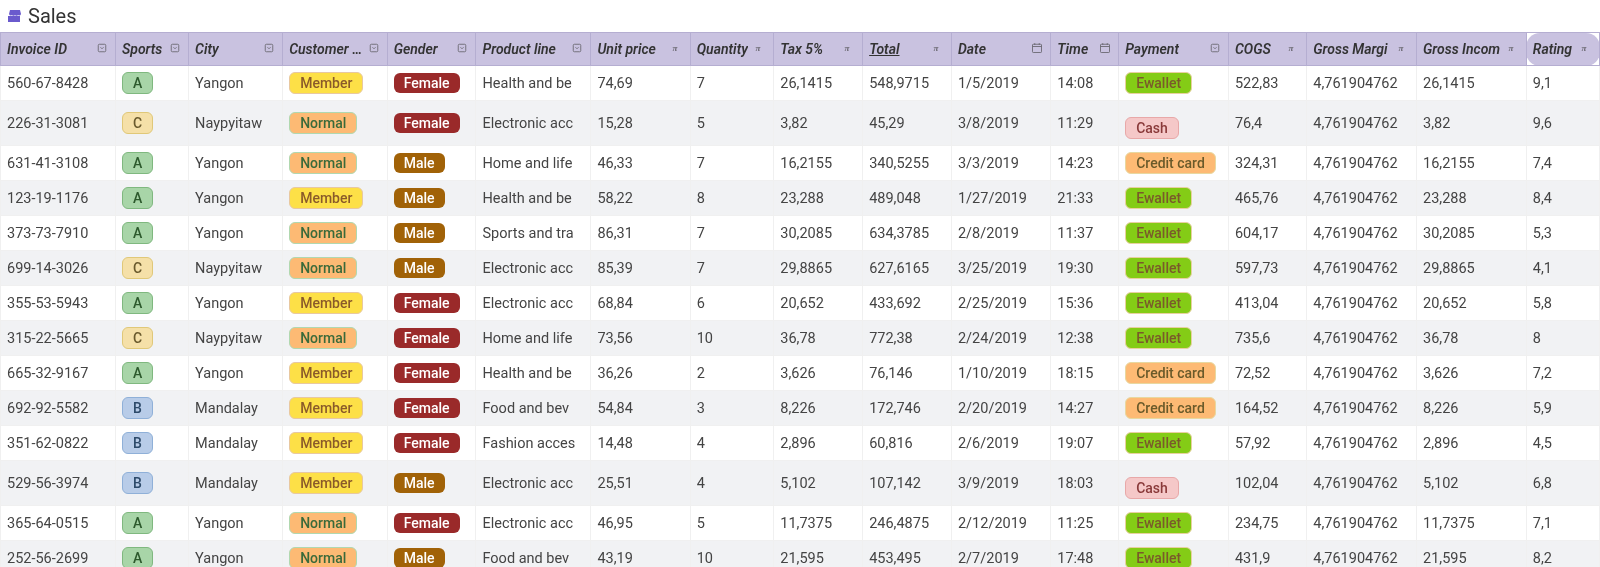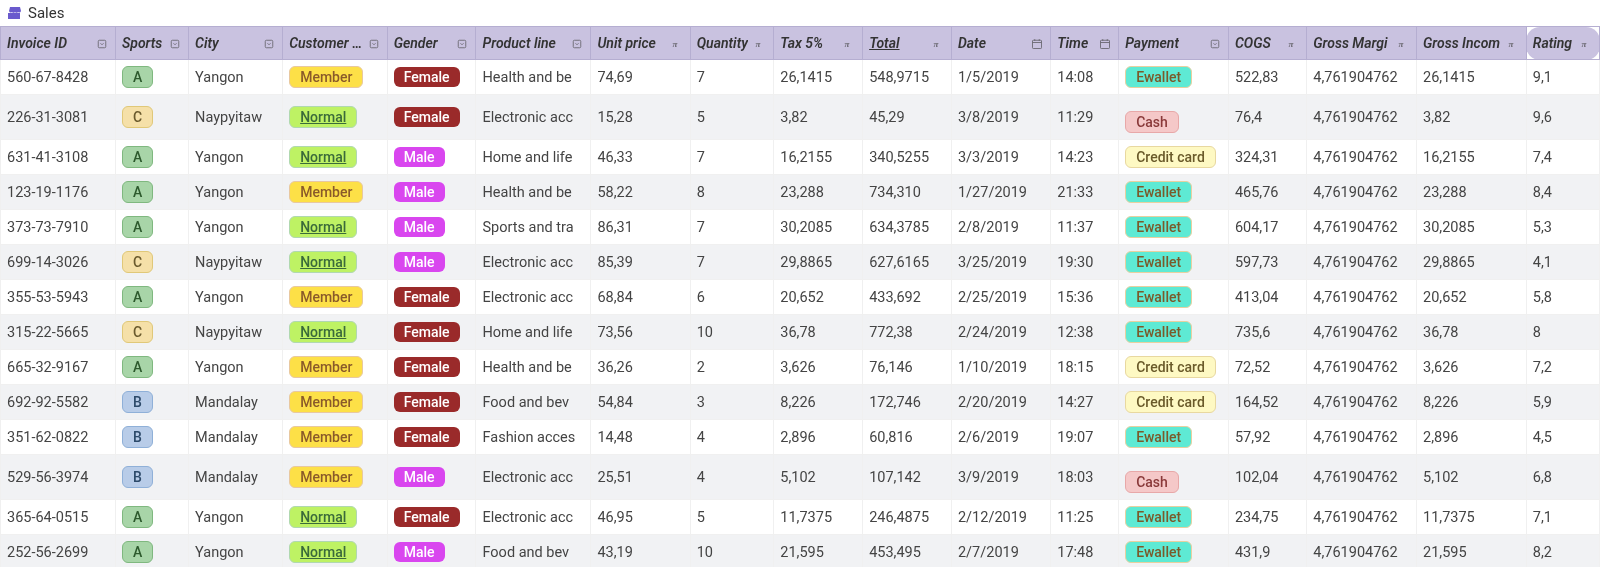--- a/index.html
+++ b/index.html
@@ -1,38 +1,38 @@
 <!DOCTYPE html>
 <html><head>
 <meta charset="utf-8">
 <style>
 * { box-sizing: border-box; margin: 0; padding: 0; }
 body { font-family: -apple-system, BlinkMacSystemFont, "Segoe UI", Roboto, sans-serif; font-size: 14px; color: #333; background: #fff; }
 .header { display: flex; align-items: center; padding: 4px 6px; gap: 6px; }
 .header-icon { width: 16px; height: 16px; display: inline-flex; align-items: center; justify-content: center; }
-.header-title { font-size: 15px; }
+.header-title { font-size: 20px; }
 table { border-collapse: collapse; width: 100%; table-layout: fixed; }
 th { background: #c9c2e0; color: #333; font-style: italic; font-weight: 600; text-align: left; padding: 8px 6px; border: 1px solid #b5aed1; font-size: 14px; white-space: nowrap; overflow: hidden; position: relative; }
-th .th-content { display: flex; align-items: flex-end; justify-content: space-between; gap: 4px; }
+th .th-content { display: flex; align-items: flex-start; justify-content: space-between; gap: 4px; }
 th .th-label { overflow: hidden; text-overflow: ellipsis; }
 th .th-icon { flex-shrink: 0; width: 14px; height: 14px; display: inline-flex; align-items: center; justify-content: center; opacity: 0.7; }
 td { padding: 6px 6px; border: 1px solid #f0f0f0; font-size: 14.5px; white-space: nowrap; overflow: hidden; text-overflow: clip; color: #444; }
 tbody tr:nth-child(even) td { background: #f1f2f4; }
 tbody tr:nth-child(odd) td { background: #fff; }
 .pill { display: inline-block; padding: 2px 10px; border-radius: 6px; font-size: 14px; font-weight: 500; }
 .pill-branch-A { background: #a8d5a8; color: #2d5a2d; border: 1px solid #7fb87f; }
 .pill-branch-B { background: #b8cce8; color: #2d4a6a; border: 1px solid #8fb0d8; }
 .pill-branch-C { background: #f5e0a8; color: #6a5a2d; border: 1px solid #e0c878; }
 .pill-cust-Member { background: #fde047; color: #8a5a2a; border: 1px solid #e8c8a0; }
-.pill-cust-Normal { background: #bef264; color: #3a6a3a; border: 1px solid #b0d8b0; text-decoration: underline; }
+.pill-cust-Normal { background: #fdba74; color: #3a6a3a; border: 1px solid #b0d8b0; }
 .pill-gender-Female { background: #9a2a2a; color: #fff; }
-.pill-gender-Male { background: #d946ef; color: #fff; }
-.pill-pay-Ewallet { background: #5eead4; color: #7a5a2a; border: 1px solid #e8d0a0; }
+.pill-gender-Male { background: #a16207; color: #fff; }
+.pill-pay-Ewallet { background: #84cc16; color: #7a5a2a; border: 1px solid #e8d0a0; }
 .pill-pay-Cash { background: #f5c8c8; color: #8a3a3a; border: 1px solid #e8a8a8; margin-top: 10px; }
-.pill-pay-Credit { background: #fef9c3; color: #6a5a2a; border: 1px solid #e8d8a0; }
+.pill-pay-Credit { background: #fdba74; color: #6a5a2a; border: 1px solid #e8d8a0; }
 .col-invoice { width: 110px; }
 .col-branch { width: 70px; }
 .col-city { width: 90px; }
 .col-cust { width: 100px; }
 .col-gender { width: 85px; }
 .col-product { width: 110px; }
 .col-unit { width: 95px; }
 .col-qty { width: 80px; }
 .col-tax { width: 85px; }
 .col-total { width: 85px; text-decoration: underline; }
@@ -305,21 +305,21 @@
       <tr>
         <td>123-19-1176</td>
         <td><span class="pill pill-branch-A">A</span></td>
         <td>Yangon</td>
         <td><span class="pill pill-cust-Member">Member</span></td>
         <td><span class="pill pill-gender-Male">Male</span></td>
         <td>Health and be</td>
         <td>58,22</td>
         <td>8</td>
         <td>23,288</td>
-        <td>734,310</td>
+        <td>489,048</td>
         <td>1/27/2019</td>
         <td>21:33</td>
         <td><span class="pill pill-pay-Ewallet">Ewallet</span></td>
         <td>465,76</td>
         <td>4,761904762</td>
         <td>23,288</td>
         <td>8,4</td>
       </tr>
       <tr>
         <td>373-73-7910</td>

